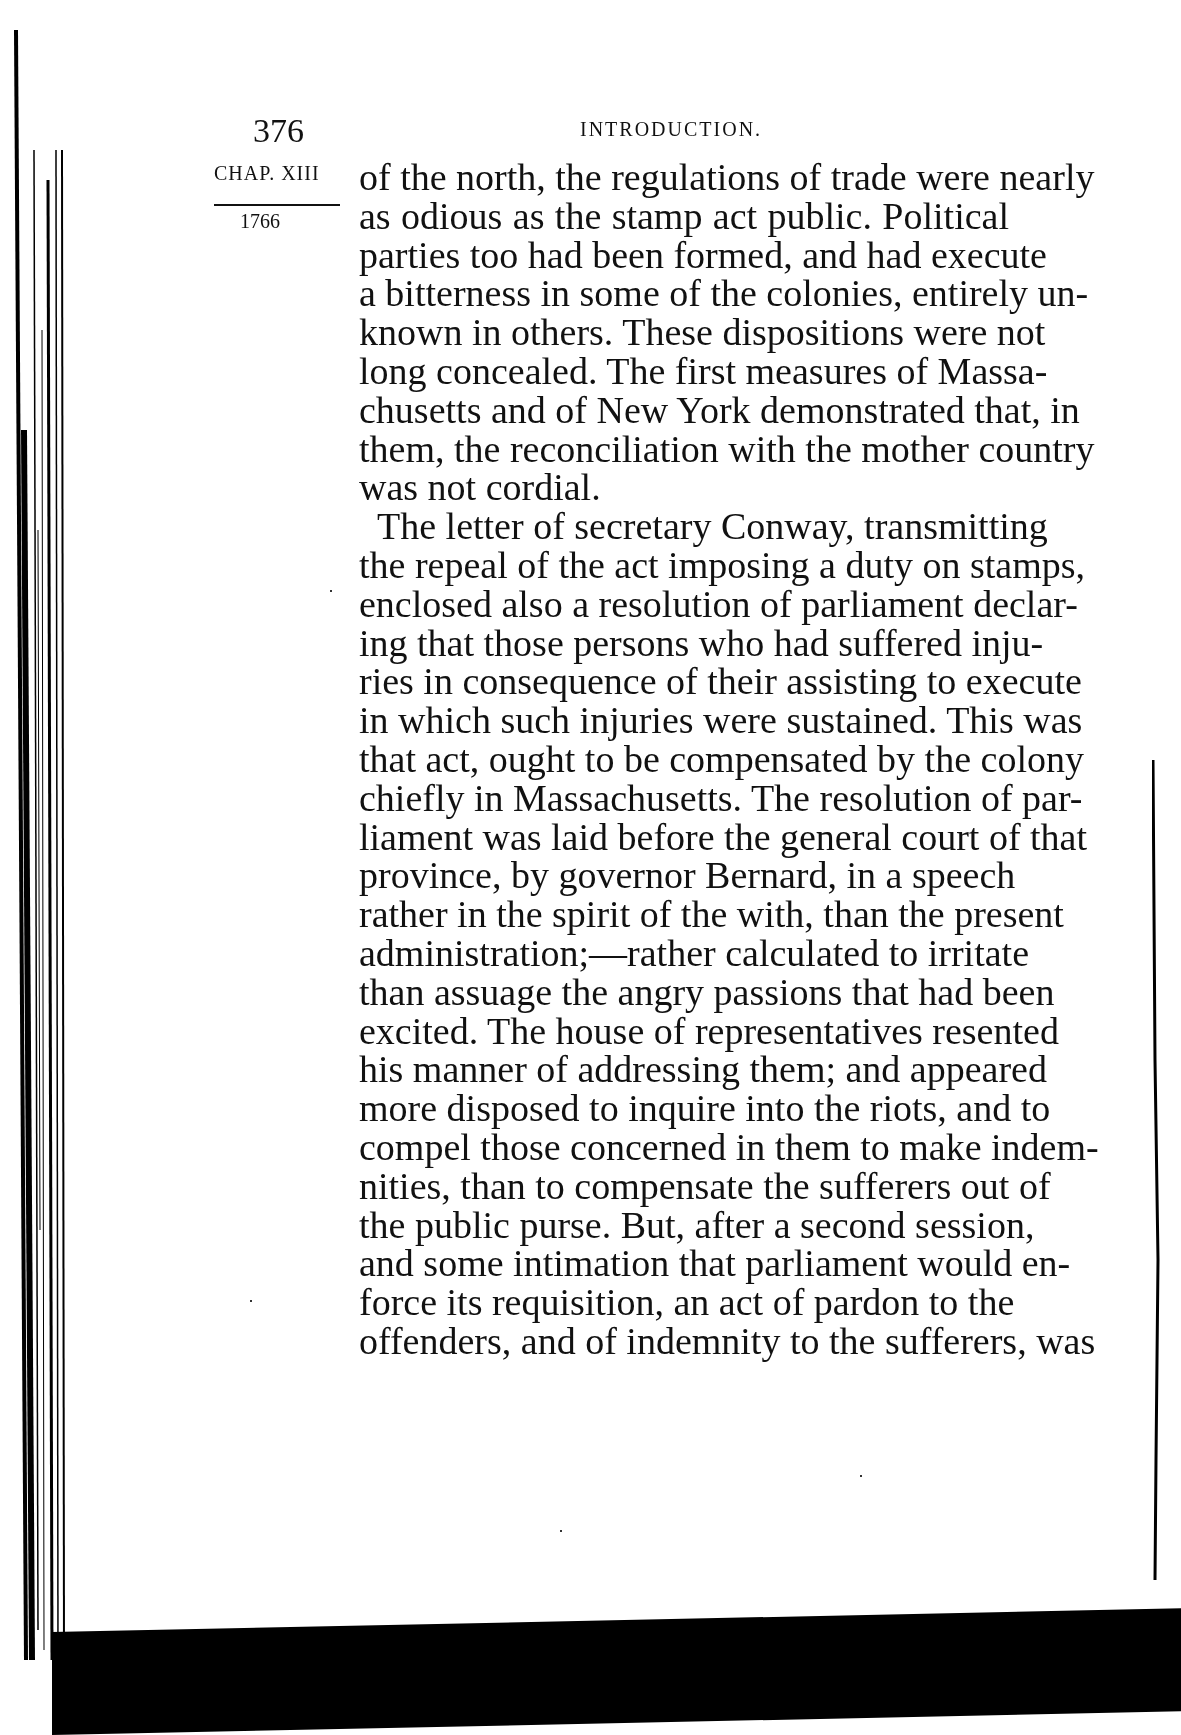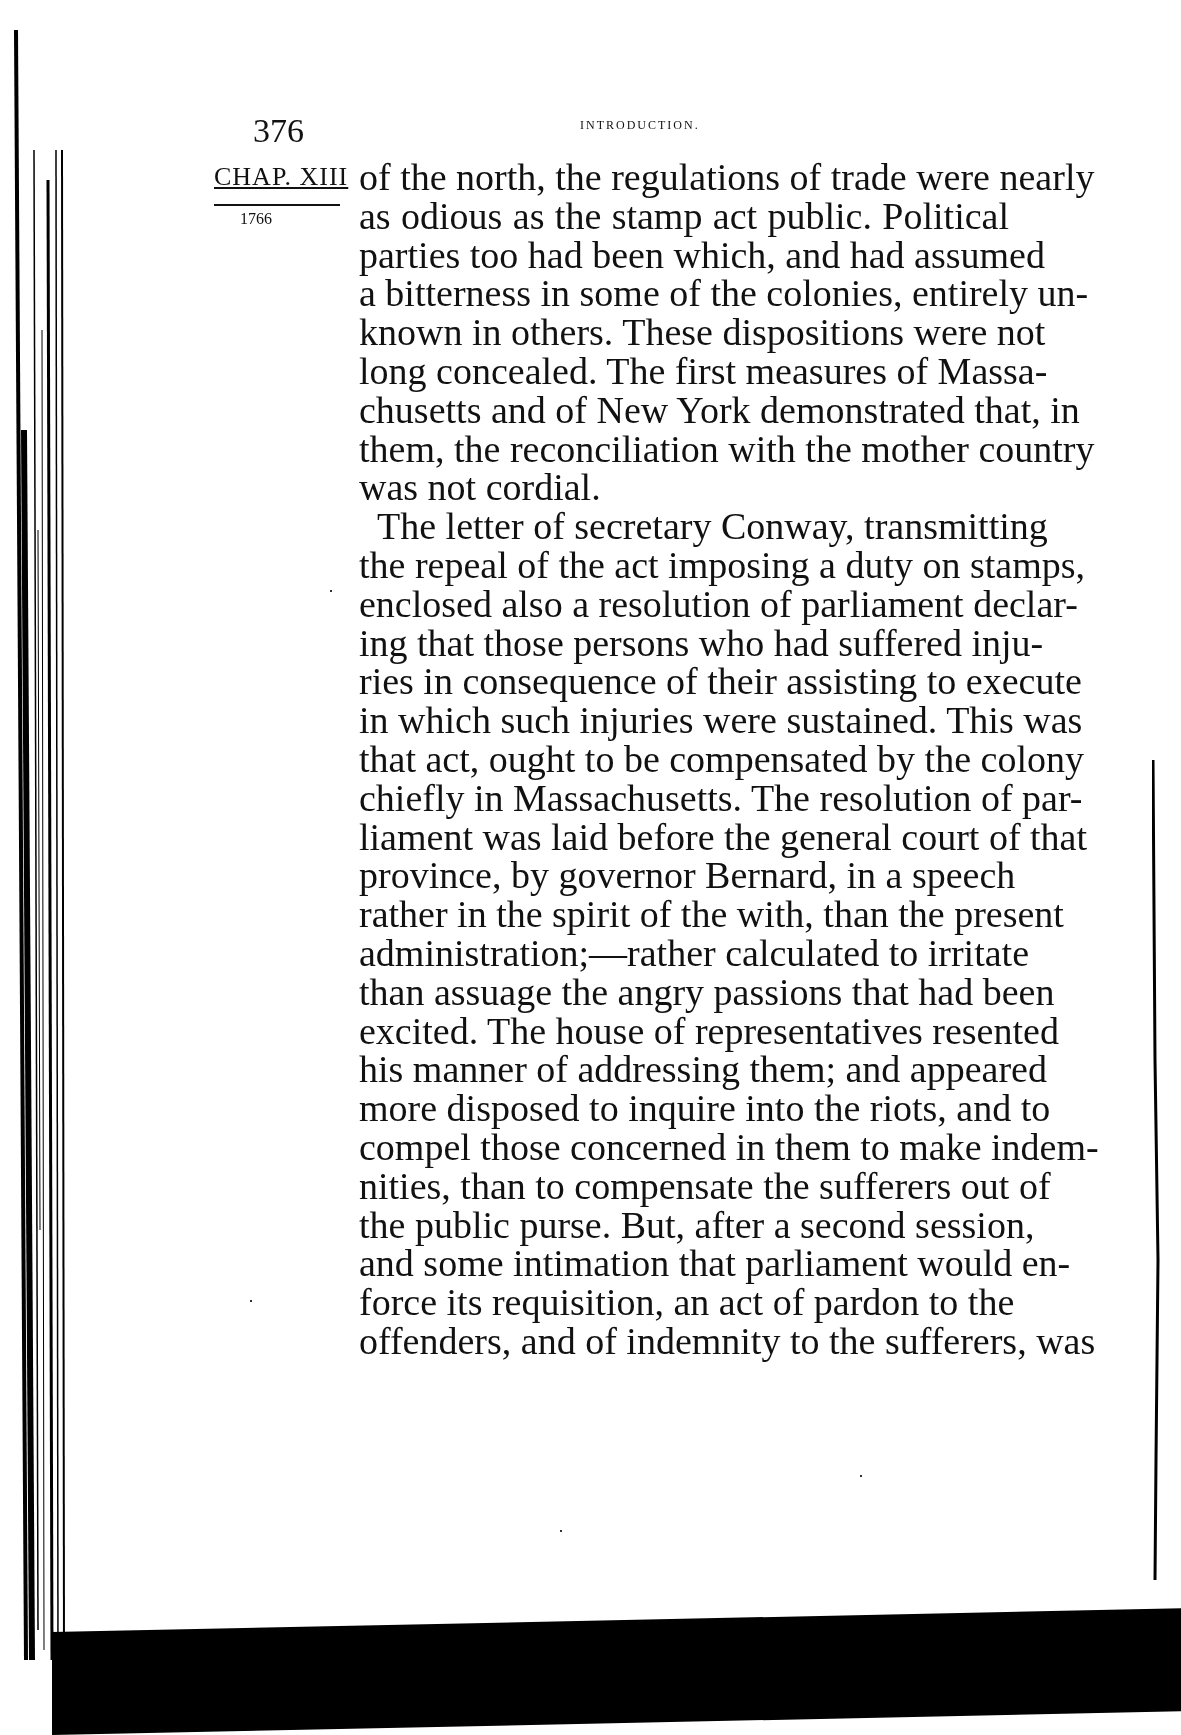--- a/index.html
+++ b/index.html
@@ -2,24 +2,24 @@
 <html><head>
 <meta charset="utf-8">
 <style>
   html, body { margin: 0; padding: 0; background: #ffffff; }
   body { width: 1181px; height: 1735px; position: relative; overflow: hidden; font-family: "Liberation Serif", "DejaVu Serif", serif; color: #111; }
   .page { position: absolute; inset: 0; padding-left: 32px; }
   .gutter-lines { position: absolute; left: 12px; top: 30px; width: 70px; height: 1630px; }
   .bottom-band { position: absolute; left: 52px; top: 1632px; width: 1129px; height: 103px; background: #000; transform: skewY(-1.2deg); transform-origin: left top; }
   .right-edge { position: absolute; left: 1152px; top: 760px; width: 8px; height: 820px; }
   .folio { position: absolute; left: 253px; top: 112px; font-size: 34px; }
-  .running-head { position: absolute; left: 580px; top: 118px; font-size: 12px; letter-spacing: 2px; font-variant: small-caps; }
-  .margin-chap { position: absolute; left: 214px; top: 162px; font-size: 26px; font-variant: small-caps; letter-spacing: 1px; text-decoration: underline; }
+  .running-head { position: absolute; left: 580px; top: 118px; font-size: 20px; letter-spacing: 2px; font-variant: small-caps; }
+  .margin-chap { position: absolute; left: 214px; top: 162px; font-size: 20px; font-variant: small-caps; letter-spacing: 1px; }
   .margin-rule { position: absolute; left: 214px; top: 204px; width: 126px; height: 2px; background: #111; }
-  .margin-year { position: absolute; left: 240px; top: 210px; font-size: 16px; }
+  .margin-year { position: absolute; left: 240px; top: 210px; font-size: 20px; }
   .body-text { position: absolute; left: 359px; top: 158px; width: 650px; font-size: 38px; line-height: 38.8px; text-align: justify; }
   .body-text p { margin: 0; text-indent: 0; }
   .line { display: block; text-align: justify; text-align-last: justify; white-space: nowrap; }
   .line.last { text-align-last: left; }
   .speck { position: absolute; width: 2px; height: 2px; background: #333; }
 </style>
 </head>
 <body>
 
 <div class="page">
@@ -45,21 +45,21 @@
   <div class="running-head">INTRODUCTION.</div>
 
   <div class="margin-chap">CHAP. XIII</div>
   <div class="margin-rule"></div>
   <div class="margin-year">1766</div>
 
   <div class="body-text" id="body-text">
       <p>
         <span class="line">of the north, the regulations of trade were nearly</span>
         <span class="line">as odious as the stamp act public. Political</span>
-        <span class="line">parties too had been which, and had assumed</span>
+        <span class="line">parties too had been formed, and had execute</span>
         <span class="line">a bitterness in some of the colonies, entirely un-</span>
         <span class="line">known in others. These dispositions were not</span>
         <span class="line">long concealed. The first measures of Massa-</span>
         <span class="line">chusetts and of New York demonstrated that, in</span>
         <span class="line">them, the reconciliation with the mother country</span>
         <span class="line last">was not cordial.</span>
       </p>
       <p>
         <span class="line" style="padding-left: 18px;">The letter of secretary Conway, transmitting</span>
         <span class="line">the repeal of the act imposing a duty on stamps,</span>

